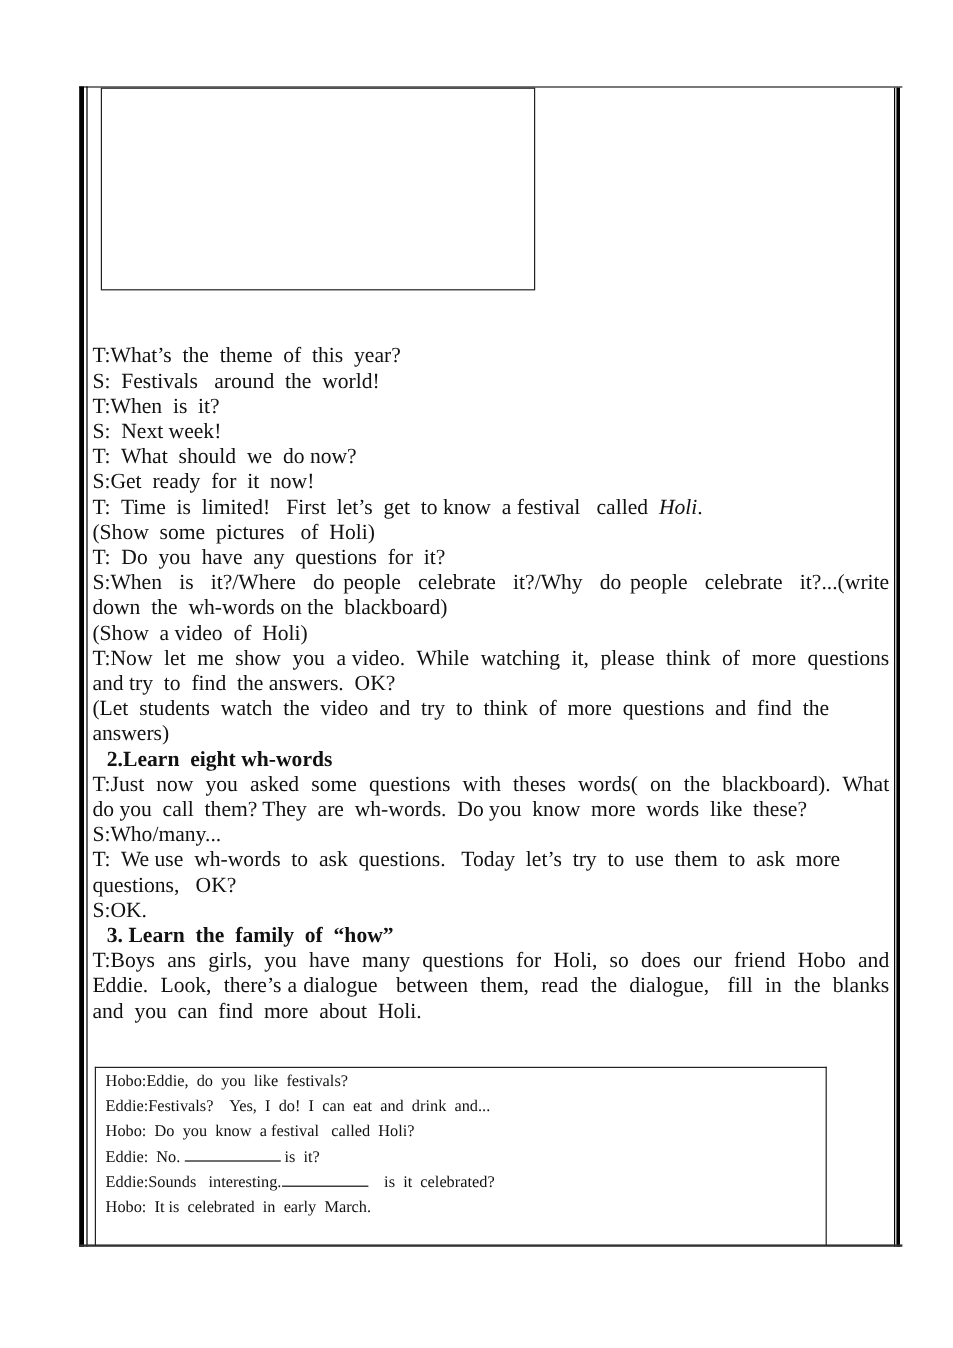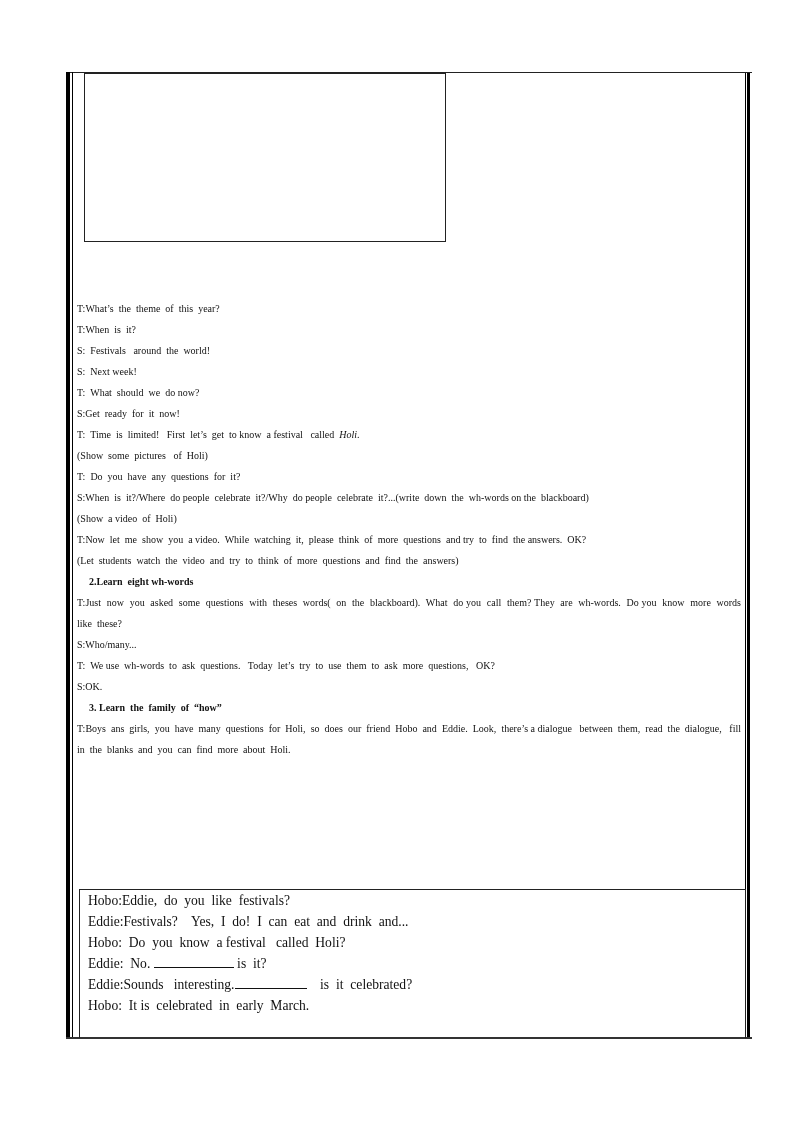--- a/index.html
+++ b/index.html
@@ -7,25 +7,25 @@
       font-family: "Liberation Serif", "DejaVu Serif", serif; color: #111; }
     .frame { position: absolute; left: 66px; top: 72px; width: 686px; height: 966px; }
     .top-rule { position: absolute; left: 66px; top: 72px; width: 686px; height: 1px; background: #222; }
     .bottom-rule { position: absolute; left: 66px; top: 1037px; width: 686px; height: 2px; background: #333; }
     .left-border { position: absolute; left: 66px; top: 72px; width: 4px; height: 967px; background: #000; }
     .left-border2 { position: absolute; left: 72px; top: 72px; width: 1px; height: 967px; background: #000; }
     .right-border { position: absolute; left: 745px; top: 73px; width: 1px; height: 966px; background: #000; }
     .right-border2 { position: absolute; left: 747px; top: 73px; width: 3px; height: 966px; background: #000; }
     .image-box { position: absolute; left: 84px; top: 73px; width: 362px; height: 169px;
       border: 1px solid #222; box-sizing: border-box; }
-    .content { position: absolute; left: 77px; top: 298px; width: 664px; font-size: 10px; line-height: 21px; }
+    .content { position: absolute; left: 77px; top: 286px; width: 664px; font-size: 18px; line-height: 21px; }
     .line { white-space: pre-wrap; }
     .just { text-align: justify; text-align-last: left; }
     .bold { font-weight: bold; margin-left: 12px; }
-    .dialogue { position: absolute; left: 79px; top: 889px; width: 667px; height: 149px;
+    .dialogue { position: absolute; left: 79px; top: 889px; width: 610px; height: 149px;
       border: 1px solid #222; border-bottom: none; box-sizing: border-box;
       padding: 0 0 0 8px; font-size: 13.6px; line-height: 21px; }
     .dialogue .line { padding-top: 0; }
     .blank { display: inline-block; border-bottom: 1px solid #111; height: 13px; vertical-align: baseline; }
     em { font-style: italic; }
   </style>
 </head>
 <body>
 
 <div class="frame"></div>
@@ -33,22 +33,22 @@
 <div class="left-border"></div>
 <div class="left-border2"></div>
 <div class="right-border"></div>
 <div class="right-border2"></div>
 <div class="bottom-rule"></div>
 
 <div class="image-box"></div>
 
 <div class="content">
   <div class="line">T:What’s  the  theme  of  this  year?</div>
+  <div class="line">S:  Festivals   around  the  world!</div>
   <div class="line">T:When  is  it?</div>
-  <div class="line">S:  Festivals   around  the  world!</div>
   <div class="line">S:  Next week!</div>
   <div class="line">T:  What  should  we  do now?</div>
   <div class="line">S:Get  ready  for  it  now!</div>
   <div class="line"><span>T:  Time  is  limited!   First  let’s  get  to know  a festival   called  </span><em>Holi</em><span>.</span></div>
   <div class="line">(Show  some  pictures   of  Holi)</div>
   <div class="line">T:  Do  you  have  any  questions  for  it?</div>
   <div class="line just">S:When  is  it?/Where  do people  celebrate  it?/Why  do people  celebrate  it?...(write  down  the  wh-words on the  blackboard)</div>
   <div class="line">(Show  a video  of  Holi)</div>
   <div class="line just">T:Now  let  me  show  you  a video.  While  watching  it,  please  think  of  more  questions  and try  to  find  the answers.  OK?</div>
   <div class="line">(Let  students  watch  the  video  and  try  to  think  of  more  questions  and  find  the  answers)</div>

